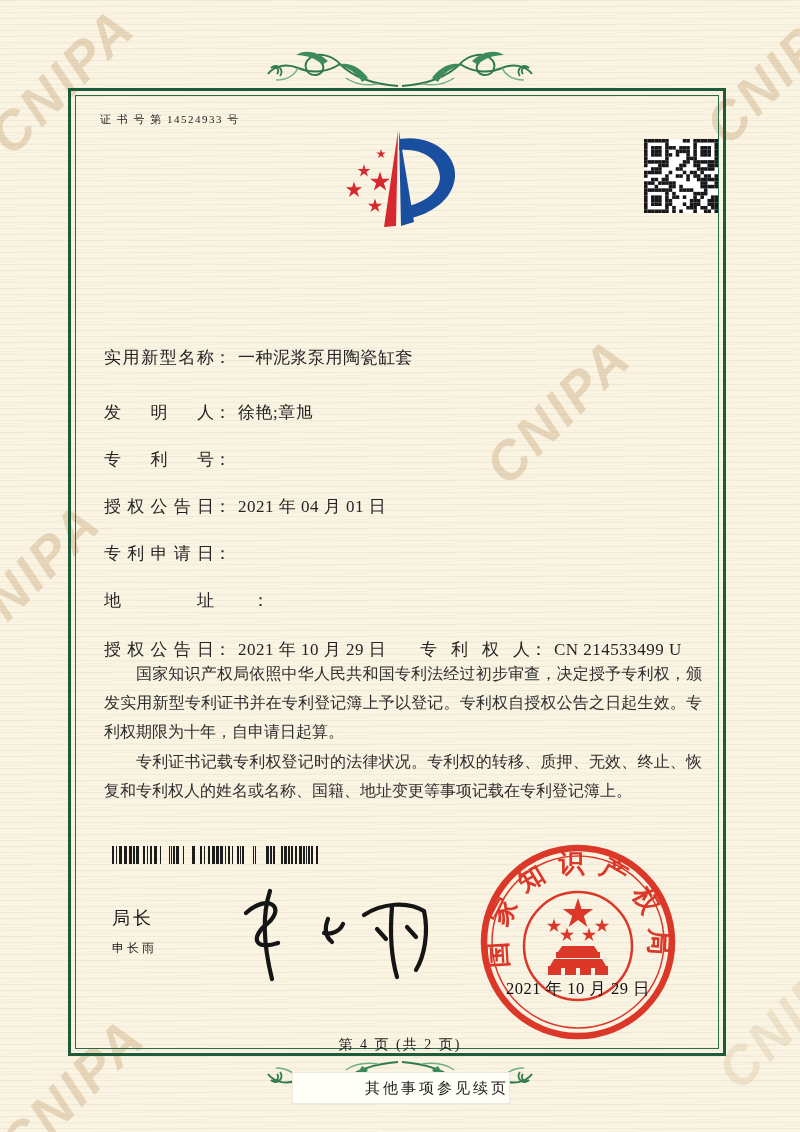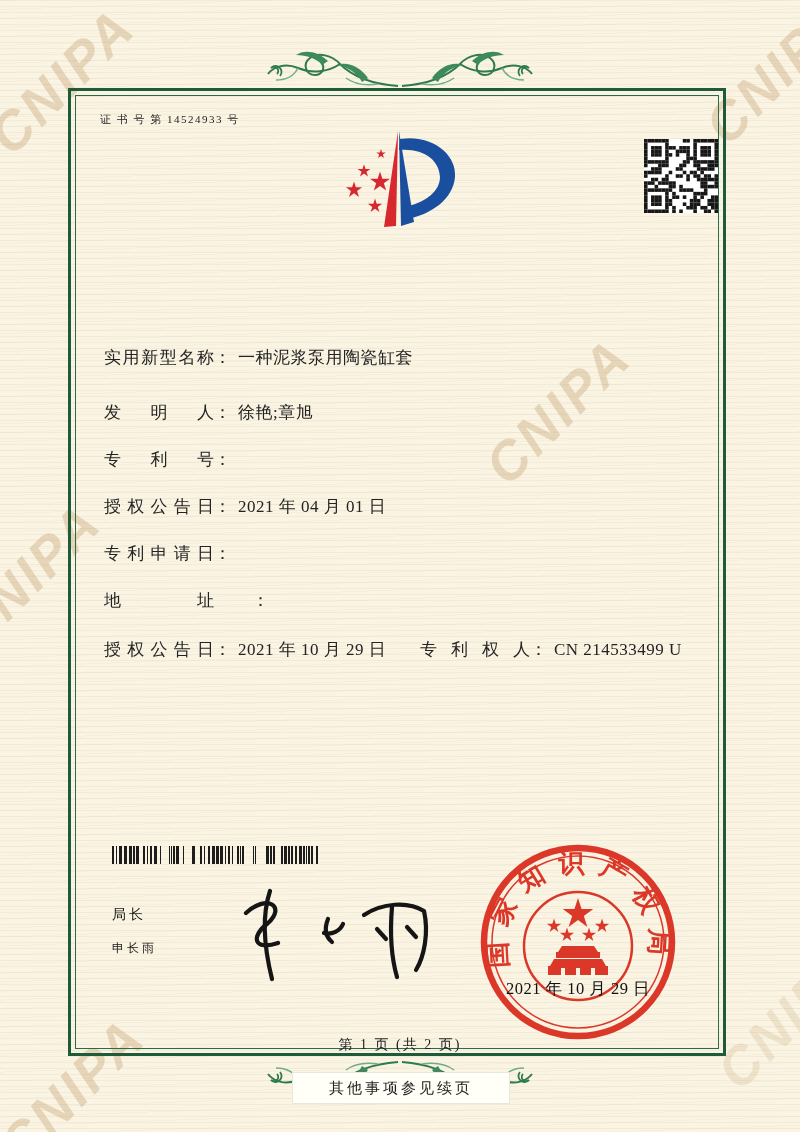--- a/index.html
+++ b/index.html
@@ -52,41 +52,41 @@
   .grant{display:flex;}
   .grant .fgroup{display:flex;}
   .grant .fgroup.g1{width:316px;flex:none;}
   .paras{
     position:absolute;left:104px;top:660px;width:598px;
     font-size:16px;line-height:1.8;color:#2e2e2e;text-align:justify;
   }
   .paras p{margin:0 0 2px 0;text-indent:2em;}
   .barcode{position:absolute;left:112px;top:846px;}
   .sig-title{
-    position:absolute;left:112px;top:906px;font-size:14px;letter-spacing:3px;color:#1a1a1a;
+    position:absolute;left:112px;top:906px;font-size:18px;letter-spacing:3px;color:#1a1a1a;
     font-family:"Liberation Sans","DejaVu Sans",sans-serif;
   }
   .sig-name{
     position:absolute;left:112px;top:940px;font-size:12px;letter-spacing:3px;color:#1a1a1a;
     font-family:"Liberation Sans","DejaVu Sans",sans-serif;
   }
   .sig-hand{position:absolute;left:228px;top:884px;z-index:3;}
   .seal{position:absolute;left:478px;top:842px;z-index:4;opacity:0.93;}
   .seal-date{
     position:absolute;left:480px;top:978px;width:196px;text-align:center;z-index:5;
     font-size:16.5px;color:#111;letter-spacing:0.5px;
   }
   .page-info{
     position:absolute;left:0;top:1036px;width:100%;text-align:center;
     font-size:14px;letter-spacing:2px;color:#222;
   }
   .note-box{
     position:absolute;left:292px;top:1072px;width:216px;height:30px;z-index:6;
     background:#fffef7;border:1px solid rgba(60,80,60,0.12);
-    display:flex;align-items:center;justify-content:center;
+    display:flex;align-items:center;justify-content:flex-end;
   }
   .note-text{font-size:15px;letter-spacing:3px;color:#222;}
 </style>
 </head>
 <body>
 
 <div class="page">
 
   <span class="wm" style="left:-28px;top:50px;">CNIPA</span>
   <span class="wm" style="left:688px;top:40px;">CNIPA</span>
@@ -413,20 +413,24 @@
         <span class="fvalue">2021 年 10 月 29 日</span>
       </div>
       <div class="fgroup">
         <span class="flabel">专利权人</span>
           <span class="fcolon">：</span>
         <span class="fvalue">CN 214533499 U</span>
       </div>
     </div>
   </div>
 
+  <div class="paras">
+    <p>国家知识产权局依照中华人民共和国专利法经过初步审查，决定授予专利权，颁发实用新型专利证书并在专利登记簿上予以登记。专利权自授权公告之日起生效。专利权期限为十年，自申请日起算。</p>
+    <p>专利证书记载专利权登记时的法律状况。专利权的转移、质押、无效、终止、恢复和专利权人的姓名或名称、国籍、地址变更等事项记载在专利登记簿上。</p>
+  </div>
 
   <svg class="barcode" id="bcsvg" width="208" height="18" viewBox="0 0 208 18" aria-hidden="true">
       <rect x="0" y="0" width="2" height="18" fill="#1c1c1c"></rect>
       <rect x="4" y="0" width="1" height="18" fill="#1c1c1c"></rect>
       <rect x="7" y="0" width="3" height="18" fill="#1c1c1c"></rect>
       <rect x="12" y="0" width="3" height="18" fill="#1c1c1c"></rect>
       <rect x="17" y="0" width="3" height="18" fill="#1c1c1c"></rect>
       <rect x="21" y="0" width="2" height="18" fill="#1c1c1c"></rect>
       <rect x="24" y="0" width="3" height="18" fill="#1c1c1c"></rect>
       <rect x="31" y="0" width="2" height="18" fill="#1c1c1c"></rect>
@@ -505,18 +509,18 @@
       <rect x="78" y="110" width="44" height="6"></rect>
       <path d="M72,124 L128,124 L124,117 L76,117 Z"></path>
       <rect x="70" y="124" width="60" height="9"></rect>
       <rect x="83" y="126" width="4" height="7" fill="#fbf4e3"></rect>
       <rect x="98" y="126" width="4" height="7" fill="#fbf4e3"></rect>
       <rect x="113" y="126" width="4" height="7" fill="#fbf4e3"></rect>
     </g>
   </svg>
   <div class="seal-date">2021 年 10 月 29 日</div>
 
-  <div class="page-info">第 1 页 (共 2 页)</div>
+  <div class="page-info">第 4 页 (共 2 页)</div>
   <div class="note-box">
     <span class="note-text">其他事项参见续页</span>
   </div>
 
 </div>
 
 </body></html>

